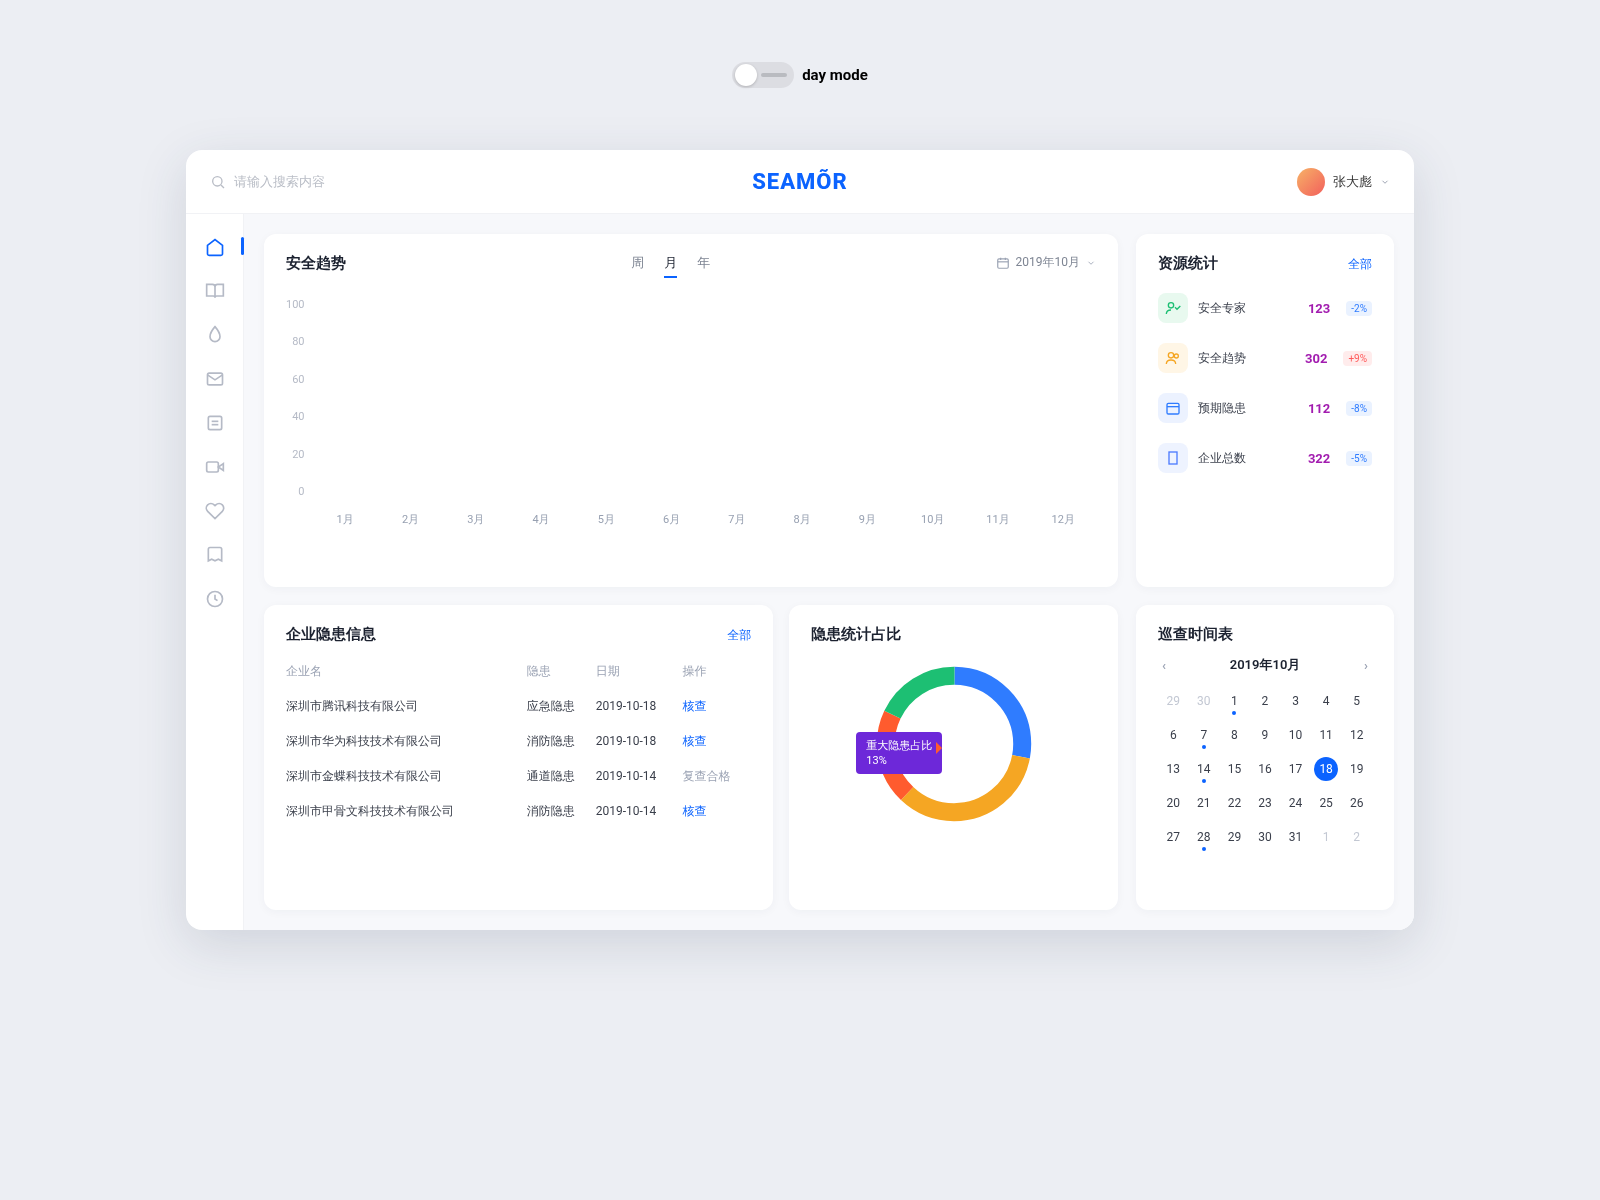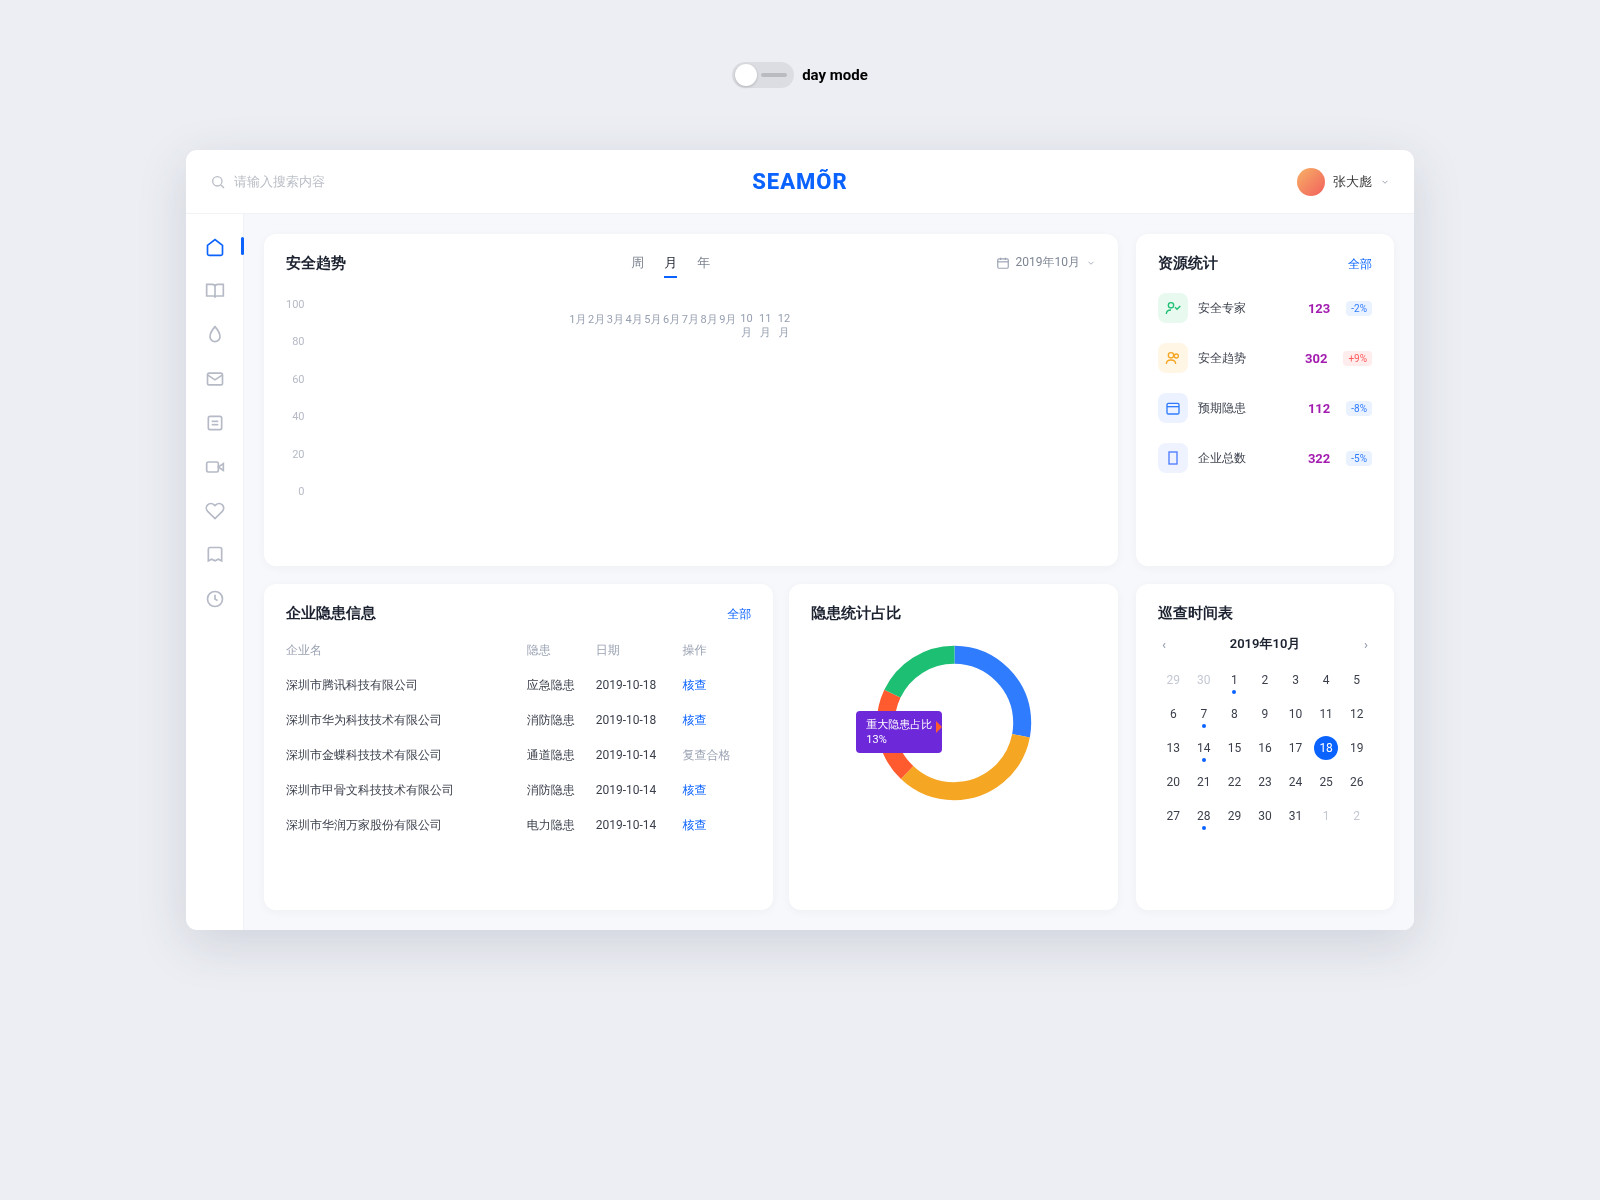--- a/index.html
+++ b/index.html
@@ -2,21 +2,21 @@
 <html><head>
 <meta charset="utf-8">
 <style>
 *{box-sizing:border-box;margin:0;padding:0;font-family:-apple-system,BlinkMacSystemFont,"Segoe UI",Roboto,"Helvetica Neue",Arial,"PingFang SC","Microsoft YaHei",sans-serif}
 body{background:#eceef3;width:1600px;height:1200px;overflow:hidden}
 .mode-row{display:flex;align-items:center;justify-content:center;gap:8px;height:150px}
 .toggle{width:62px;height:26px;background:#dcdde2;border-radius:13px;position:relative}
 .toggle-knob{position:absolute;left:3px;top:2px;width:22px;height:22px;border-radius:50%;background:#fff;box-shadow:0 1px 3px rgba(0,0,0,.2)}
 .toggle-bar{position:absolute;left:29px;top:11px;width:26px;height:4px;border-radius:2px;background:#b9bbc0}
 .mode-label{font-size:15px;font-weight:700;color:#000}
-.app{width:1228px;height:780px;margin:0 auto;background:#fff;border-radius:11px;box-shadow:0 14px 50px rgba(50,60,90,.15);overflow:hidden;display:flex;flex-direction:column}
+.app{width:1228px;height:780px;margin:0 auto;background:#fff;border-radius:16px;box-shadow:0 14px 50px rgba(50,60,90,.15);overflow:hidden;display:flex;flex-direction:column}
 .topbar{height:64px;border-bottom:1px solid #f1f2f5;display:flex;align-items:center;padding:0 24px;position:relative}
 .search-wrap{display:flex;align-items:center;gap:8px;color:#b9bdc6;font-size:13px}
 .logo{position:absolute;left:50%;transform:translateX(-50%);font-size:22px;font-weight:800;color:#0b63ff;letter-spacing:1px}
 .logo .tilde{position:relative}
 .user-area{margin-left:auto;display:flex;align-items:center;gap:8px;font-size:13px;color:#333}
 .avatar{width:28px;height:28px;border-radius:50%;background:linear-gradient(135deg,#f7b267,#f25f5c)}
 .body{flex:1;display:flex;min-height:0}
 .sidebar{width:58px;border-right:1px solid #f1f2f5;display:flex;flex-direction:column;align-items:center;gap:22px;padding-top:22px}
 .side-icon{width:22px;height:22px;display:flex;align-items:center;justify-content:center;color:#b5bac6;position:relative}
 .side-icon.active{color:#0b63ff}
@@ -28,21 +28,21 @@
 .link-all{font-size:12px;color:#0b63ff}
 
 .chart-card{grid-column:1;grid-row:1;display:flex;flex-direction:column}
 .chart-head{display:flex;align-items:flex-start}
 .range-tabs{display:flex;gap:20px;margin:0 auto;font-size:13px;color:#7e8593}
 .range-tabs .tab{padding-bottom:4px}
 .range-tabs .tab.active{color:#1c2230;border-bottom:2px solid #0b63ff}
 .date-pick{font-size:12px;color:#7e8593;display:flex;align-items:center;gap:6px}
 .chart-plot{flex:1;display:flex;margin-top:10px}
 .yaxis{display:flex;flex-direction:column;justify-content:space-between;height:200px;font-size:11px;color:#b5bac6;text-align:right;padding-right:8px}
-.plot{flex:1;display:flex;flex-direction:row}
+.plot{flex:1;display:flex;flex-direction:column}
 .plot-area{height:200px;display:flex;align-items:flex-end;gap:8px}
 .col{flex:1;display:flex;justify-content:center;position:relative}
 .bars{display:flex;gap:4px;align-items:flex-end;height:100%}
 .bar{width:5px;border-radius:3px}
 .bar-a{background:linear-gradient(180deg,#ff6a3d 0%,#ff8a3d 50%,#21d4a7 100%)}
 .bar-b{background:linear-gradient(180deg,#0b63ff 0%,#1fa8ff 60%,#21d4a7 100%)}
 .xaxis{display:flex;margin-top:14px}
 .xaxis .xl{flex:1;text-align:center;font-size:11px;color:#97a0b1}
 
 .stats-card{grid-column:2;grid-row:1}
@@ -374,26 +374,20 @@
                 </tr>
                 <tr>
                   <td>深圳市金蝶科技技术有限公司</td>
                   <td>通道隐患</td>
                   <td>2019-10-14</td>
                   <td class="op gray">复查合格</td>
                 </tr>
                 <tr>
                   <td>深圳市甲骨文科技技术有限公司</td>
                   <td>消防隐患</td>
-                  <td>2019-10-14</td>
-                  <td class="op">核查</td>
-                </tr>
-                <tr>
-                  <td>深圳市华润万家股份有限公司</td>
-                  <td>电力隐患</td>
                   <td>2019-10-14</td>
                   <td class="op">核查</td>
                 </tr>
               </tbody>
           </table>
         </div>
 
         <div class="card">
           <div class="card-title">隐患统计占比</div>
           <div class="donut-wrap">

